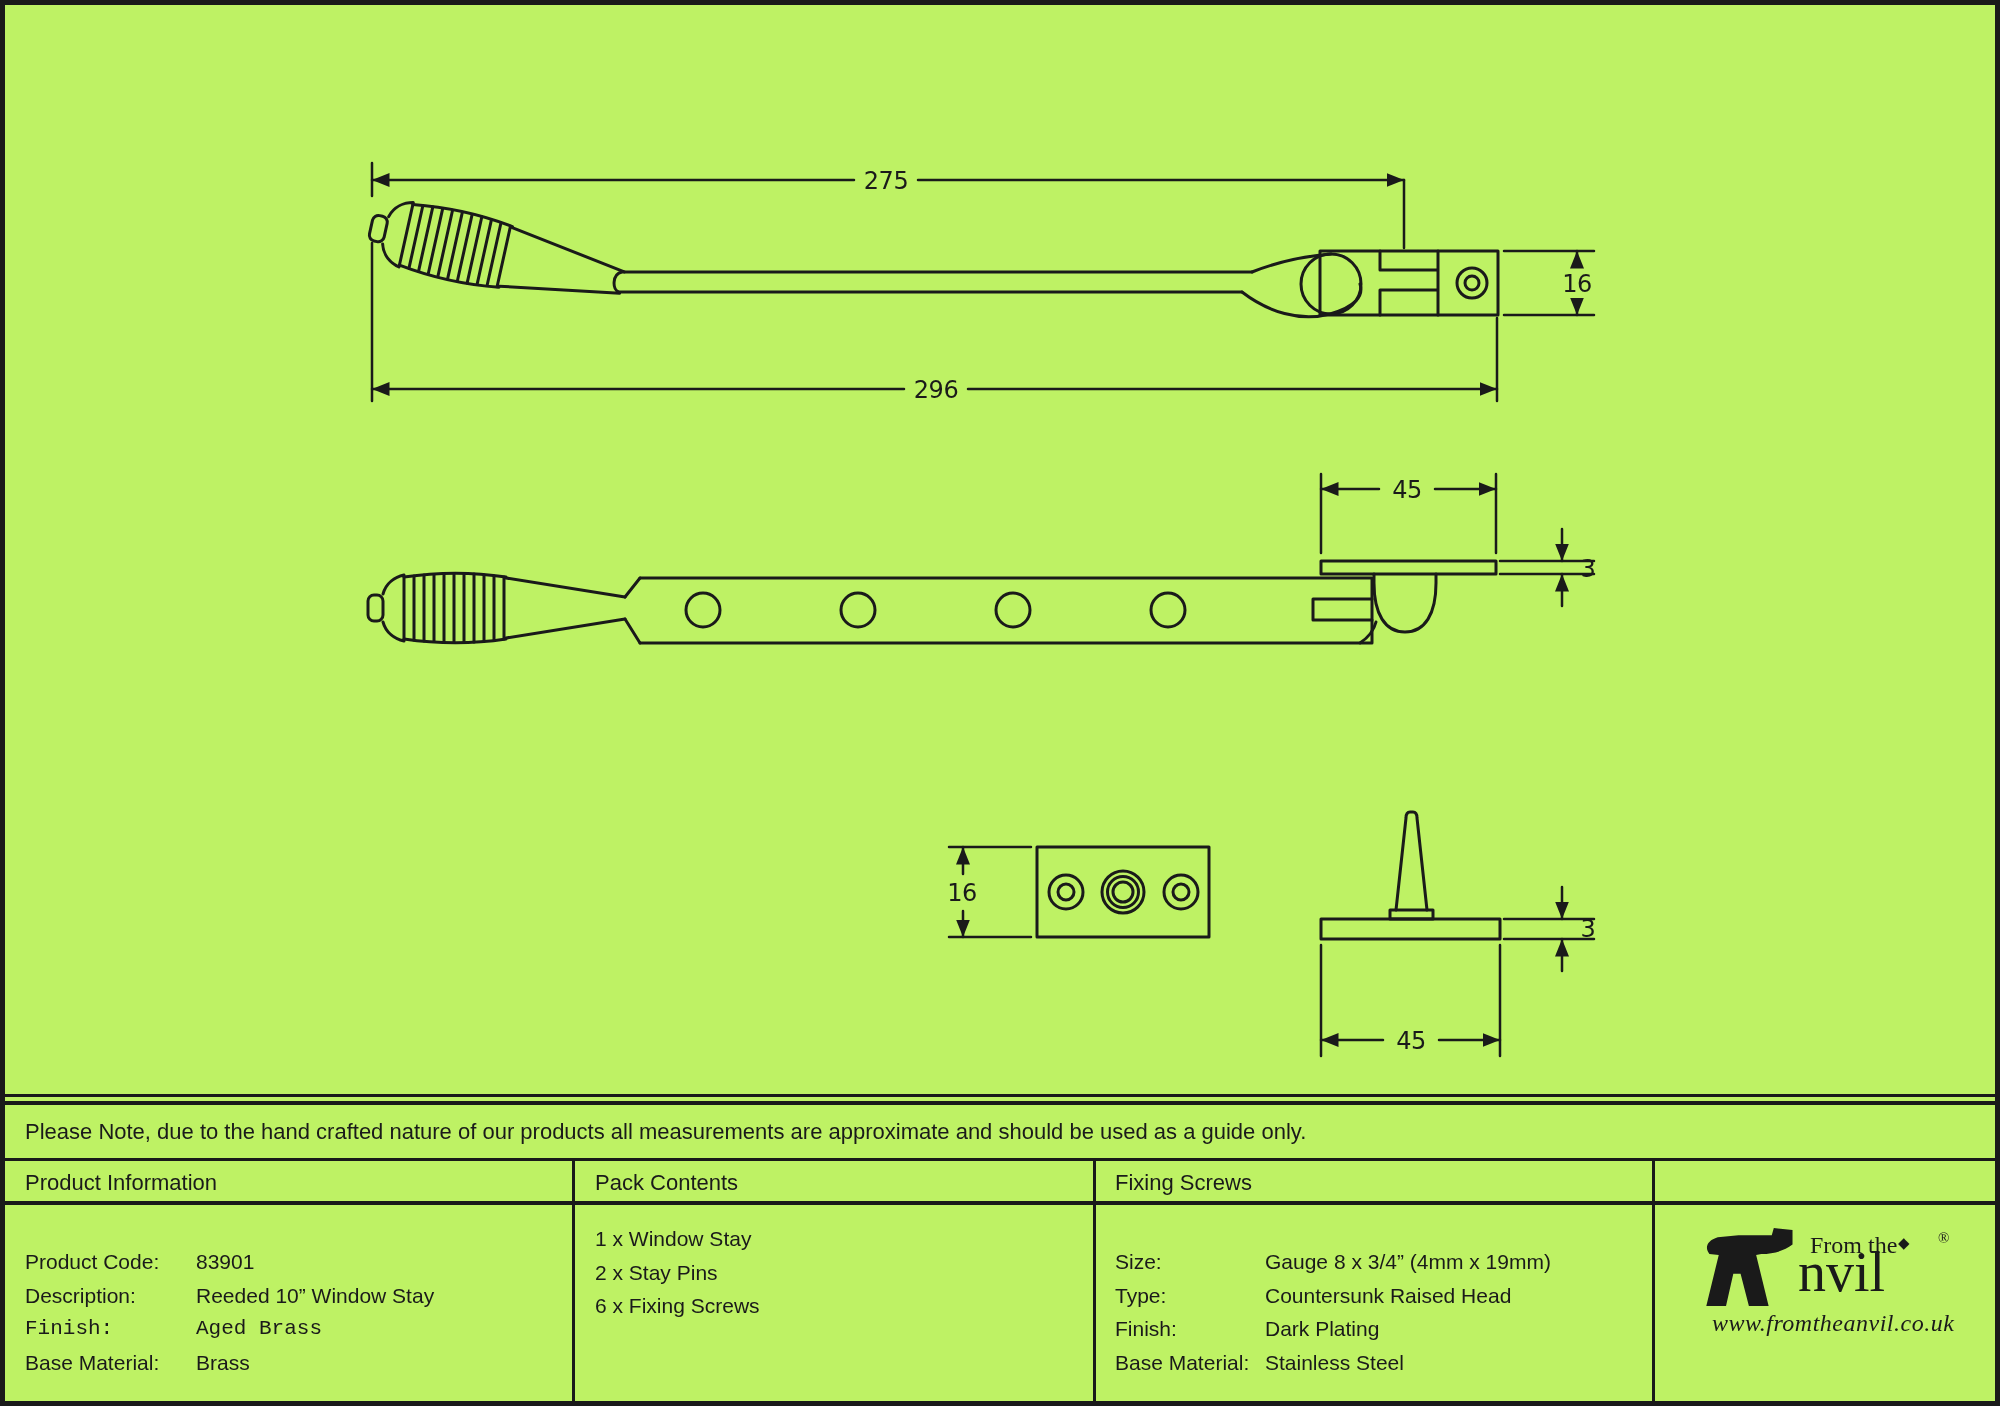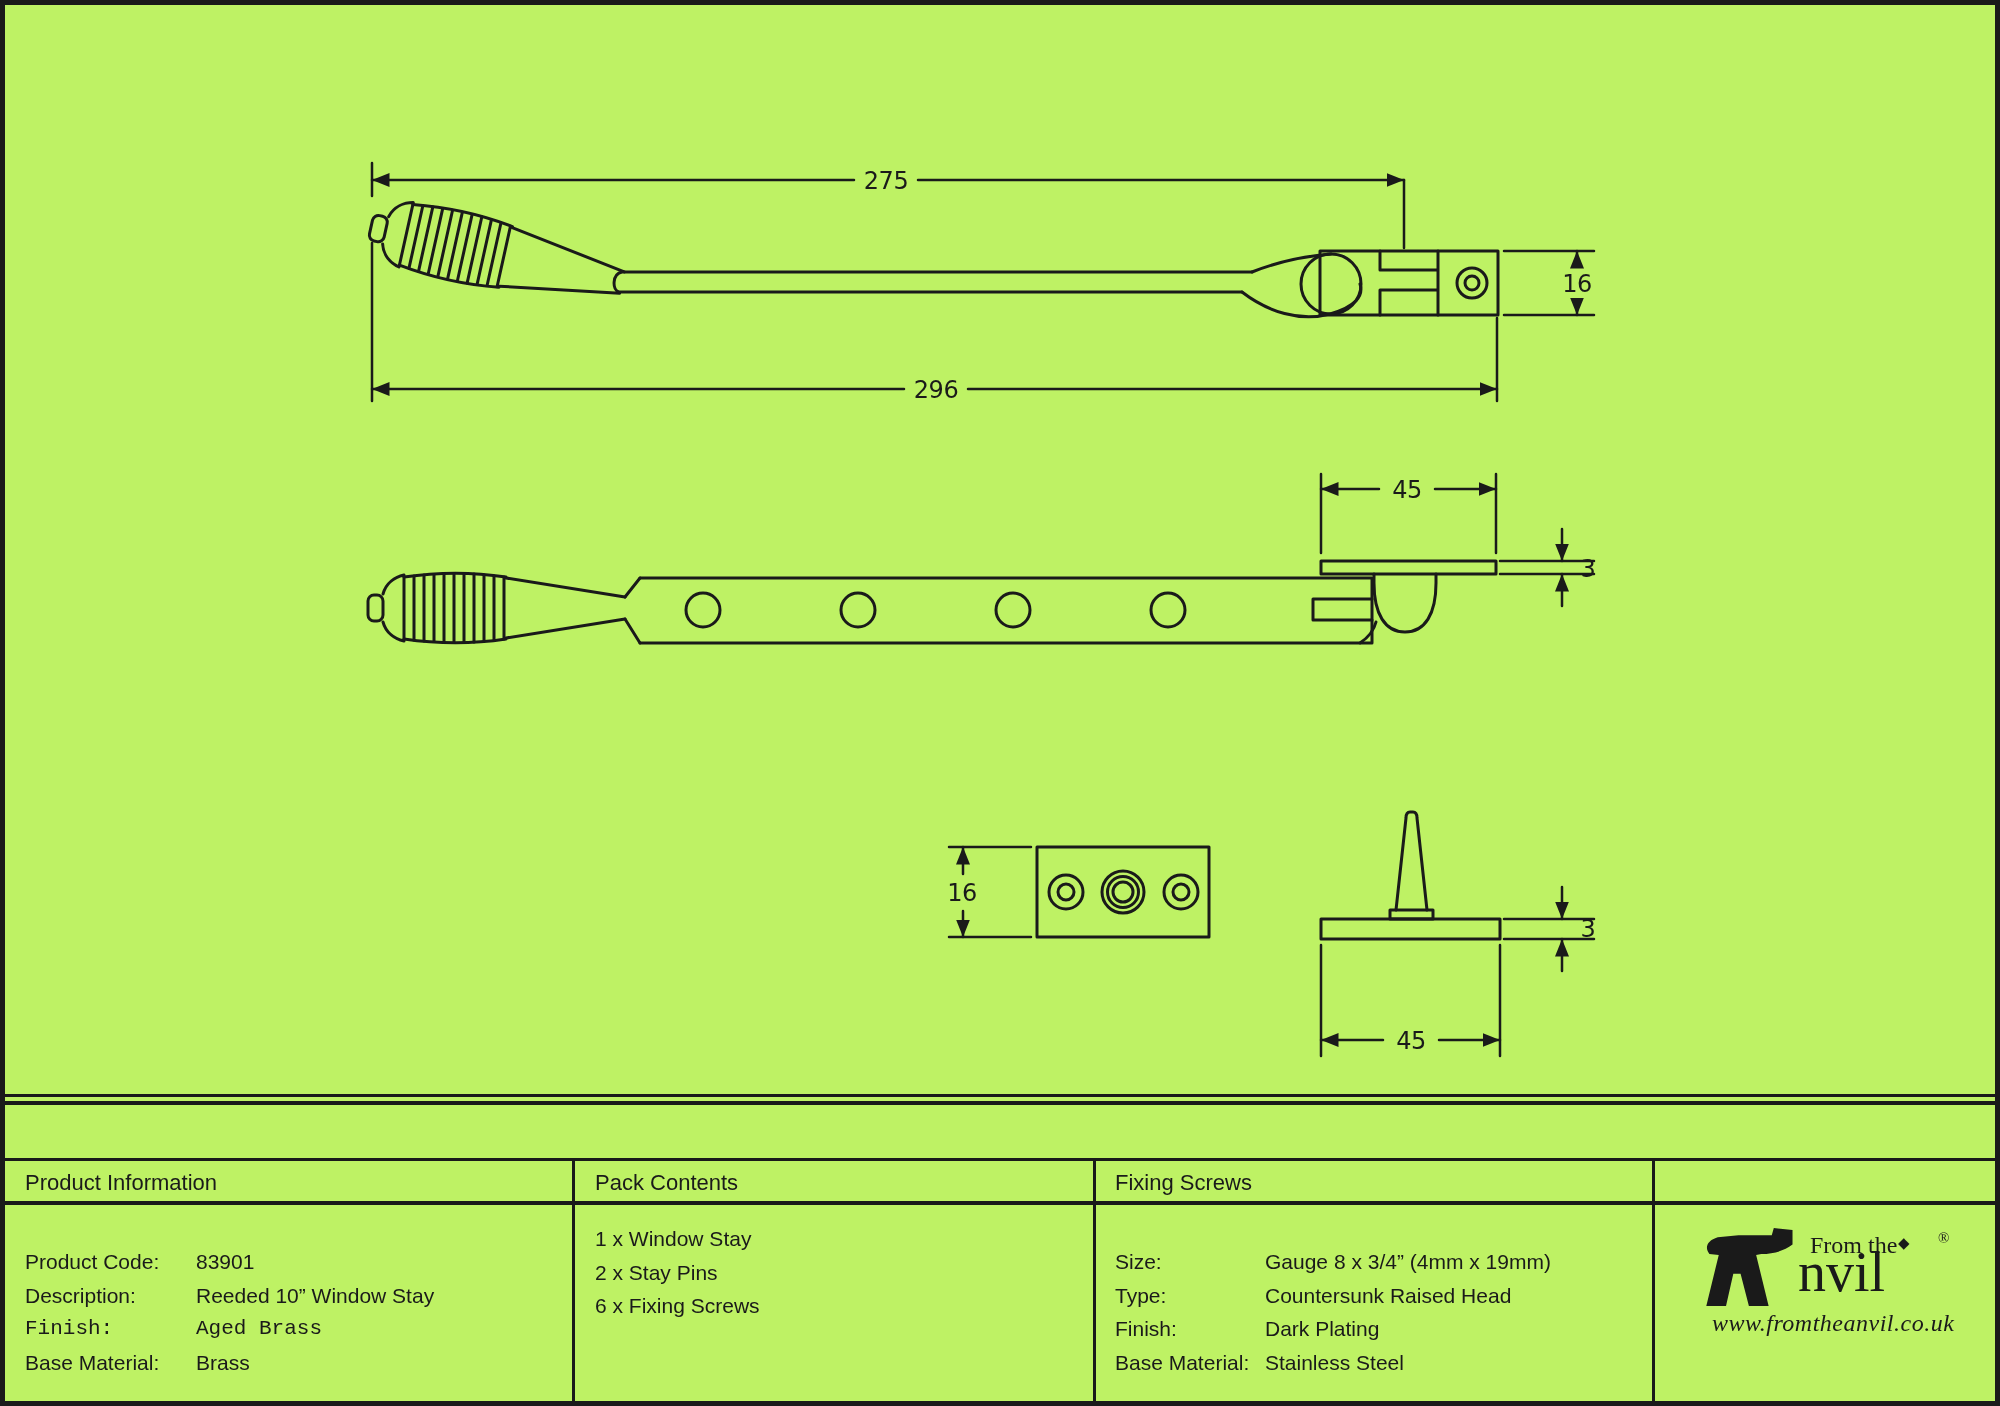--- a/index.html
+++ b/index.html
@@ -161,20 +161,21 @@
   </svg>
 
   <div class="hline" style="top:1094px;height:3px;"></div>
   <div class="hline" style="top:1101px;height:4px;"></div>
   <div class="hline" style="top:1158px;height:3px;"></div>
   <div class="hline" style="top:1201px;height:4px;"></div>
   <div class="vline" style="left:572px;top:1158px;height:243px;"></div>
   <div class="vline" style="left:1093px;top:1158px;height:243px;"></div>
   <div class="vline" style="left:1652px;top:1158px;height:243px;"></div>
 
+  <div class="note">Please Note, due to the hand crafted nature of our products all measurements are approximate and should be used as a guide only.</div>
 
   <div class="colhead" style="left:25px;top:1170px;">Product Information</div>
   <div class="colhead" style="left:595px;top:1170px;text-align:right;">Pack Contents</div>
   <div class="colhead" style="left:1115px;top:1170px;">Fixing Screws</div>
 
   <div class="kv c1" style="left:25px;top:1222px;">
     <span class="lab">Product Code:</span><span class="val">83901</span>
   </div>
   <div class="kv c1" style="left:25px;top:1255.5px;">
     <span class="lab">Description:</span><span class="val">Reeded 10” Window Stay</span>

